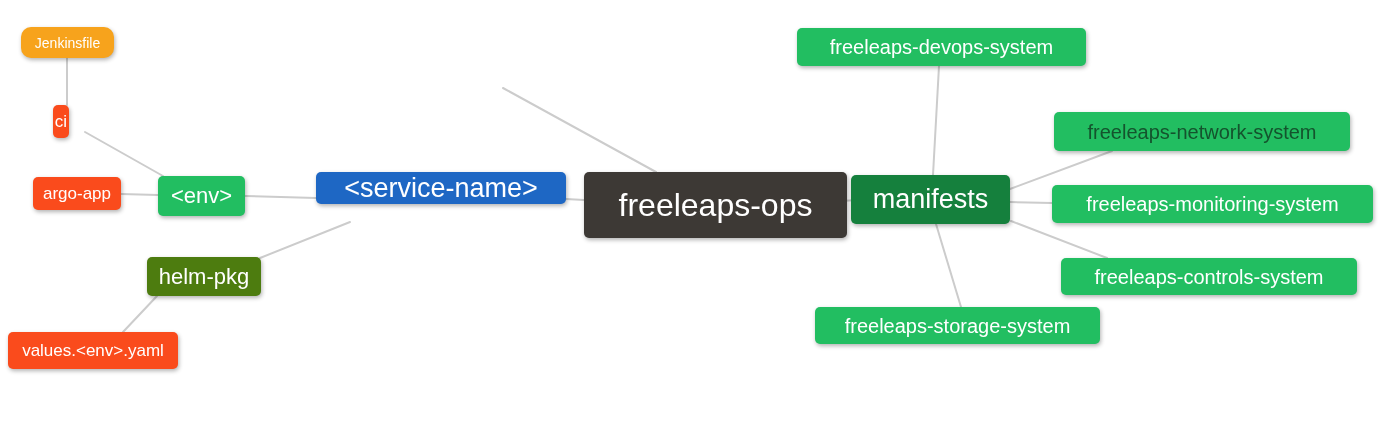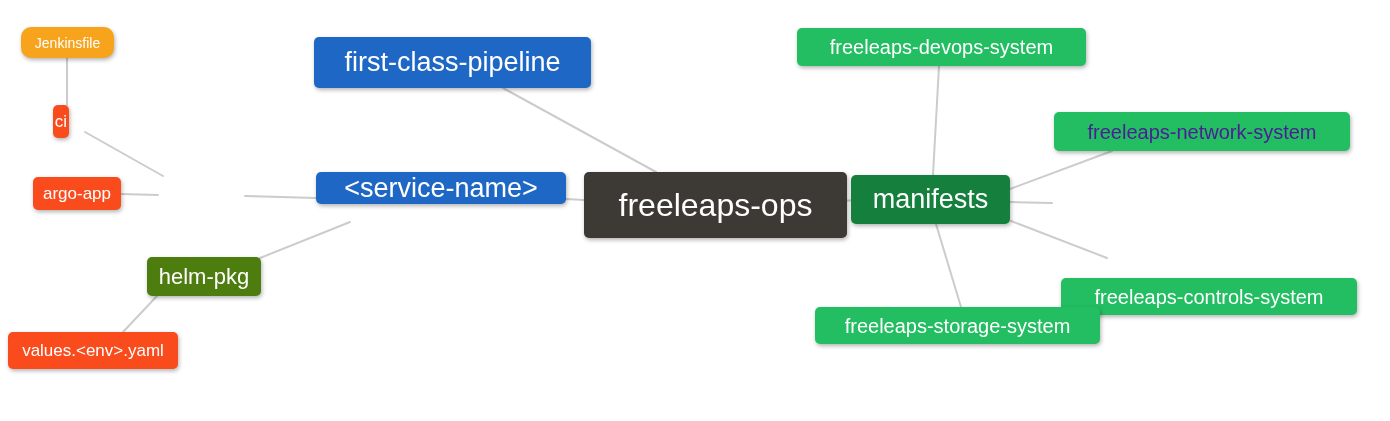--- a/index.html
+++ b/index.html
@@ -50,25 +50,26 @@
       <line x1="503" y1="88" x2="656" y2="172" stroke="#CCCCCC" stroke-width="2" stroke-linecap="round"></line>
       <line x1="841" y1="201" x2="857" y2="200" stroke="#CCCCCC" stroke-width="2" stroke-linecap="round"></line>
       <line x1="933" y1="175" x2="939" y2="66" stroke="#CCCCCC" stroke-width="2" stroke-linecap="round"></line>
       <line x1="1010" y1="189" x2="1112" y2="151" stroke="#CCCCCC" stroke-width="2" stroke-linecap="round"></line>
       <line x1="1010" y1="202" x2="1052" y2="203" stroke="#CCCCCC" stroke-width="2" stroke-linecap="round"></line>
       <line x1="1011" y1="221" x2="1107" y2="258" stroke="#CCCCCC" stroke-width="2" stroke-linecap="round"></line>
       <line x1="936" y1="224" x2="961" y2="307" stroke="#CCCCCC" stroke-width="2" stroke-linecap="round"></line>
     </svg>
 
 <div class="node" style="left: 584px; top: 172px; width: 263px; height: 66px; background: rgb(61, 57, 53); color: rgb(255, 255, 255); font-size: 32px;">freeleaps-ops</div>
-    <div class="node" style="left: 314px; top: 37px; width: 277px; height: 51px; background: rgb(30, 103, 196); color: rgb(255, 255, 255); font-size: 27px;">first-class-pipeline</div>
     <div class="node" style="left: 316px; top: 172px; width: 250px; height: 32px; background: rgb(30, 103, 196); color: rgb(255, 255, 255); font-size: 27px;">&lt;service-name&gt;</div>
     <div class="node" style="left: 851px; top: 175px; width: 159px; height: 49px; background: #15803d; color: rgb(255, 255, 255); font-size: 27px;">manifests</div>
+    <div class="node" style="left: 158px; top: 176px; width: 87px; height: 40px; background: rgb(34, 190, 97); color: rgb(255, 255, 255); font-size: 22px;">&lt;env&gt;</div>
     <div class="node" style="left: 147px; top: 257px; width: 114px; height: 39px; background: #4d7c0f; color: rgb(255, 255, 255); font-size: 22px;">helm-pkg</div>
     <div class="node" style="left: 797px; top: 28px; width: 289px; height: 38px; background: rgb(34, 190, 97); color: rgb(255, 255, 255); font-size: 20px;">freeleaps-devops-system</div>
-    <div class="node" style="left: 1054px; top: 112px; width: 296px; height: 39px; background: rgb(34, 190, 97); color: #4c1d95; font-size: 20px;">freeleaps-network-system</div>
-    <div class="node" style="left: 1061px; top: 258px; width: 296px; height: 37px; background: rgb(34, 190, 97); color: rgb(255, 255, 255); font-size: 20px; margin-top: 20px;">freeleaps-controls-system</div>
+    <div class="node" style="left: 1054px; top: 112px; width: 296px; height: 39px; background: rgb(34, 190, 97); color: #14532d; font-size: 20px;">freeleaps-network-system</div>
+    <div class="node" style="left: 1052px; top: 185px; width: 321px; height: 38px; background: rgb(34, 190, 97); color: rgb(255, 255, 255); font-size: 20px;">freeleaps-monitoring-system</div>
+    <div class="node" style="left: 1061px; top: 258px; width: 296px; height: 37px; background: rgb(34, 190, 97); color: rgb(255, 255, 255); font-size: 20px;">freeleaps-controls-system</div>
     <div class="node" style="left: 815px; top: 307px; width: 285px; height: 37px; background: rgb(34, 190, 97); color: rgb(255, 255, 255); font-size: 20px;">freeleaps-storage-system</div>
     <div class="node" style="left: 53px; top: 105px; width: 16px; height: 33px; background: rgb(250, 75, 28); color: rgb(255, 255, 255); font-size: 17px;">ci</div>
     <div class="node" style="left: 33px; top: 177px; width: 88px; height: 33px; background: rgb(250, 75, 28); color: rgb(255, 255, 255); font-size: 17px;">argo-app</div>
     <div class="node" style="left: 8px; top: 332px; width: 170px; height: 37px; background: rgb(250, 75, 28); color: rgb(255, 255, 255); font-size: 17px;">values.&lt;env&gt;.yaml</div>
     <div class="node" style="left: 21px; top: 27px; width: 93px; height: 31px; background: rgb(247, 163, 28); color: rgb(255, 255, 255); font-size: 14px; border-radius: 10px;">Jenkinsfile</div>
   </div>
 
 </body></html>

